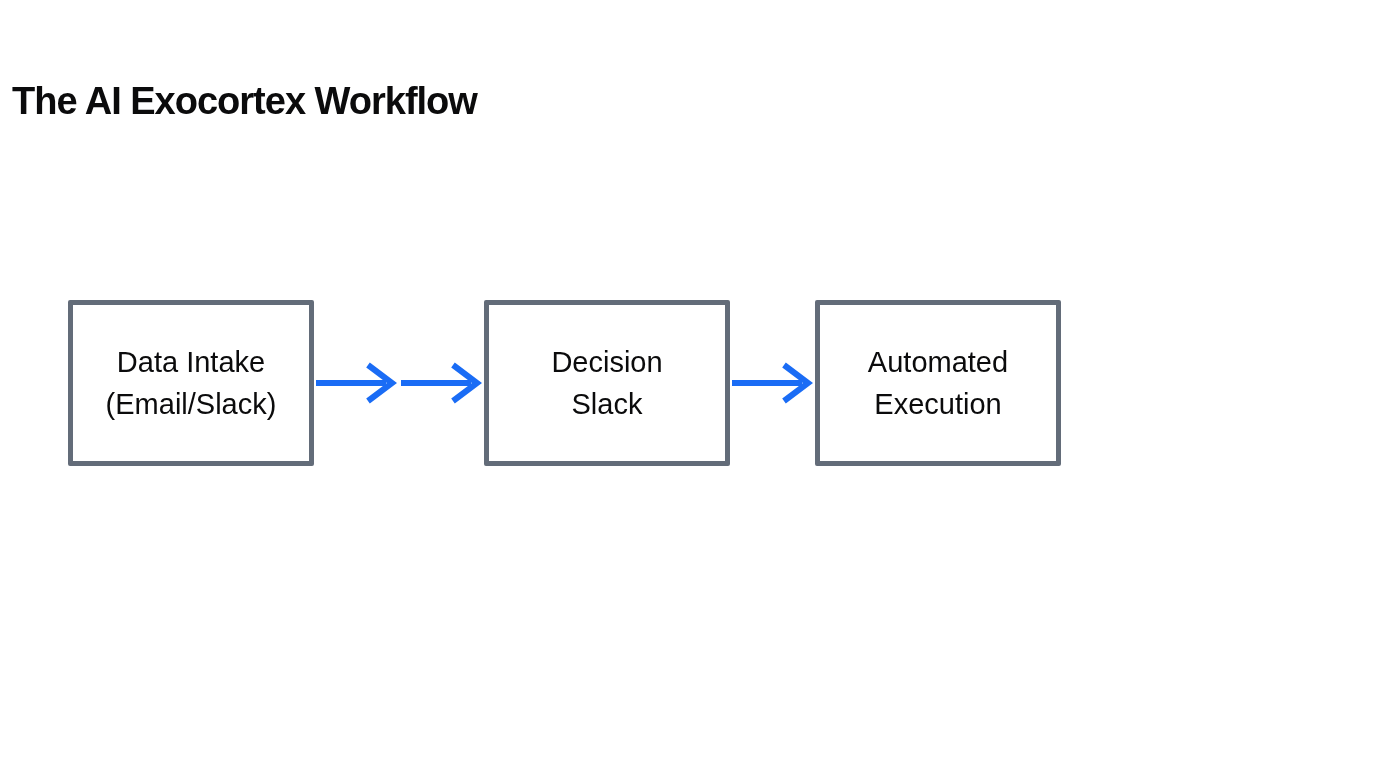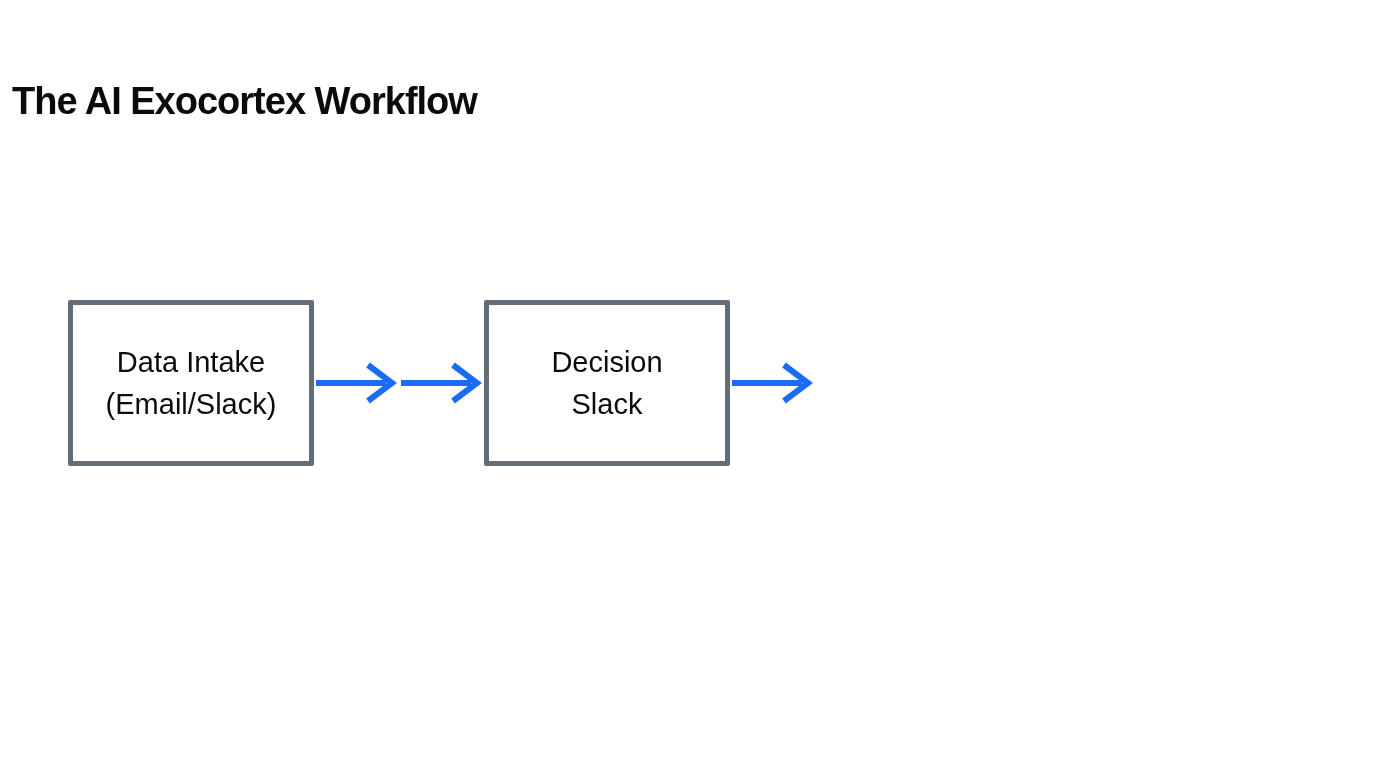--- a/index.html
+++ b/index.html
@@ -104,15 +104,19 @@
 Slack</div>
     </div>
 
     <div class="flow-arrow">
       <svg width="85" height="166" viewBox="0 0 85 166" aria-hidden="true">
         <line x1="2" y1="83" x2="72" y2="83" stroke="currentColor" stroke-width="6"></line>
         <polyline points="54,65 78,83 54,101" fill="none" stroke="currentColor" stroke-width="6" stroke-linejoin="miter"></polyline>
       </svg>
     </div>
 
+    <div class="flow-node">
+      <div class="flow-node-label">Automated
+Execution</div>
+    </div>
 
   </div>
 </div>
 
 </body></html>

